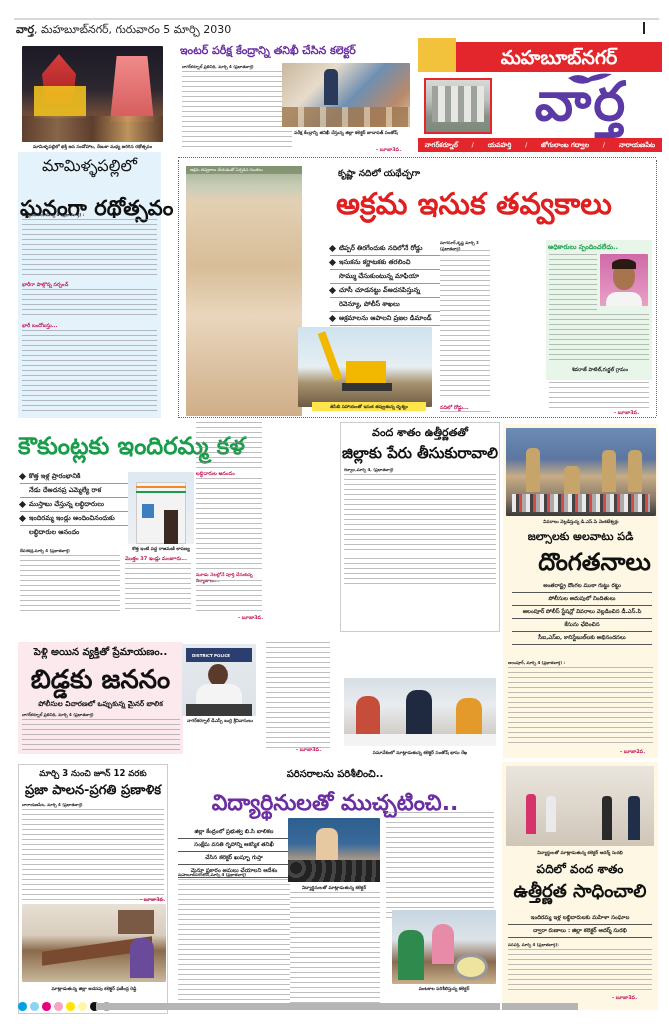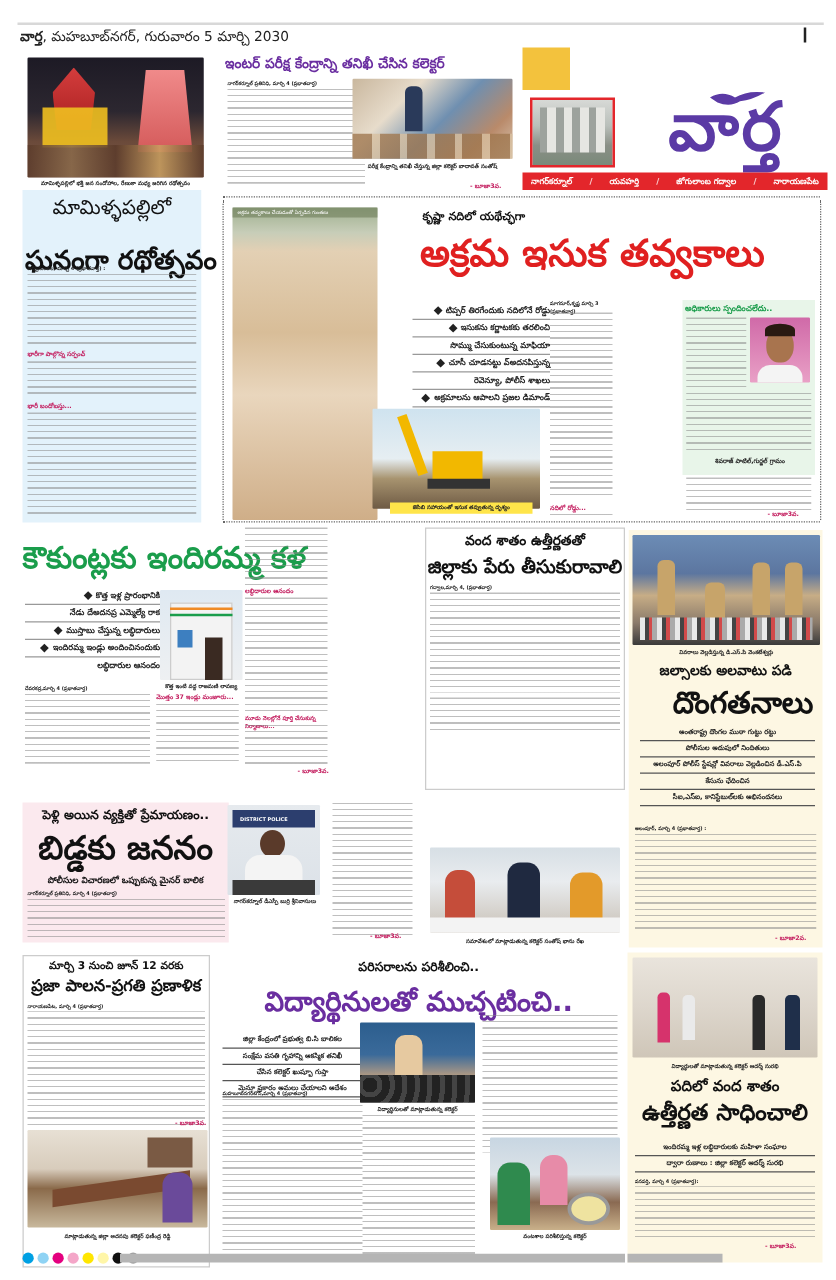--- a/index.html
+++ b/index.html
@@ -13,21 +13,21 @@
   .dots-v { border-left: 1px dotted #666; }
   .txt { font-size: 4px; line-height: 6px; color: #555; }
   .filler { background: repeating-linear-gradient(to bottom, #8a8a8a 0px, #8a8a8a 1px, transparent 1px, transparent 5px); opacity: .55; }
   .photo { border-radius: 1px; }
   .caption { font-size: 4.5px; color: #222; text-align: center; font-weight: bold; }
   .byline { color: #c2185b; font-size: 5px; font-weight: bold; }
   .red { color: #e02020; }
   .green { color: #1a9d4b; }
   .purple { color: #6a2ea0; }
   .black { color: #111; }
-  .bullet { font-size: 6.5px; color: #222; font-weight: bold; display: flex; gap: 4px; align-items: center; border-bottom: 1px solid #999; padding: 2px 0; justify-content: flex-end; }
+  .bullet { font-size: 6.5px; color: #222; font-weight: bold; display: flex; gap: 4px; align-items: center; border-bottom: 1px solid #999; padding: 2px 0; }
   .bullet .dot { width: 5px; height: 5px; background: #222; transform: rotate(45deg); flex: none; }
   .subhead-line { font-size: 5.5px; font-weight: bold; text-align: center; border-bottom: 1px solid #555; padding: 2px 0; }
   .swatch { width: 9px; height: 9px; border-radius: 50%; display: inline-block; }
 </style>
 </head>
 <body>
 
 <div class="abs topline"></div>
 <div class="abs dateline"><b>వార్త</b><span>, మహబూబ్‌నగర్, గురువారం 5 మార్చి 2030</span></div>
 <div class="abs pipe"></div>
@@ -56,20 +56,21 @@
 <div class="abs photo" style="left:282px;top:63px;width:128px;height:64px;background:linear-gradient(135deg,#c9b79e 0%,#e7dccb 30%,#6f8fb0 55%,#b98a6a 80%,#d9c8b4 100%);">
   <div class="abs" style="left:42px;top:6px;width:14px;height:36px;background:#2a3a5a;border-radius:5px 5px 0 0;"></div>
   <div class="abs" style="left:0;top:44px;width:128px;height:20px;background:repeating-linear-gradient(90deg,#a07850 0 16px,#d8c0a0 16px 22px);opacity:.8;"></div>
 </div>
 <div class="abs caption" style="left:282px;top:130px;width:128px;">పరీక్ష కేంద్రాన్ని తనిఖీ చేస్తున్న జిల్లా కలెక్టర్ బాదావత్ సంతోష్</div>
 <div class="abs byline" style="left:376px;top:146px;">- బూజా3వ.</div>
 <div class="abs dots-h" style="left:178px;top:157px;width:478px;"></div>
 
 <div class="abs" style="left:418px;top:38px;width:244px;height:118px;">
   <div class="abs" style="left:0;top:0;width:38px;height:34px;background:#f3c23d;"></div>
+  <div class="abs" style="left:38px;top:4px;width:206px;height:30px;background:#e3262b;color:#fff;font-size:19px;font-weight:bold;text-align:center;line-height:30px;">మహబూబ్‌నగర్</div>
   <div class="abs" style="left:6px;top:40px;width:68px;height:56px;border:2px solid #e3262b;background:linear-gradient(180deg,#d7d9d6 0%,#b9bfba 40%,#8a8f86 70%,#7a8a7a 100%);">
     <div class="abs" style="left:6px;top:6px;width:52px;height:36px;background:repeating-linear-gradient(90deg,#9da29d 0 6px,#e6e6e2 6px 13px);"></div>
   </div>
   <div class="abs" style="left:150px;top:33px;width:44px;height:14px;">
     <svg width="44" height="14" viewBox="0 0 44 14">
         <path d="M0 6 Q10 0 20 6 Q30 0 44 2 Q34 8 24 9 Q16 14 6 10 Z" fill="#5b3aa5"></path>
       </svg>
   </div>
   <div class="abs" style="left:82px;top:34px;width:162px;height:60px;color:#5b3aa5;font-size:54px;font-weight:bold;line-height:60px;text-align:center;letter-spacing:2px;">వార్త</div>
   <div class="abs" style="left:0;top:100px;width:244px;height:14px;background:#e3262b;display:flex;justify-content:space-around;align-items:center;color:#fff;font-size:6.5px;font-weight:bold;">

